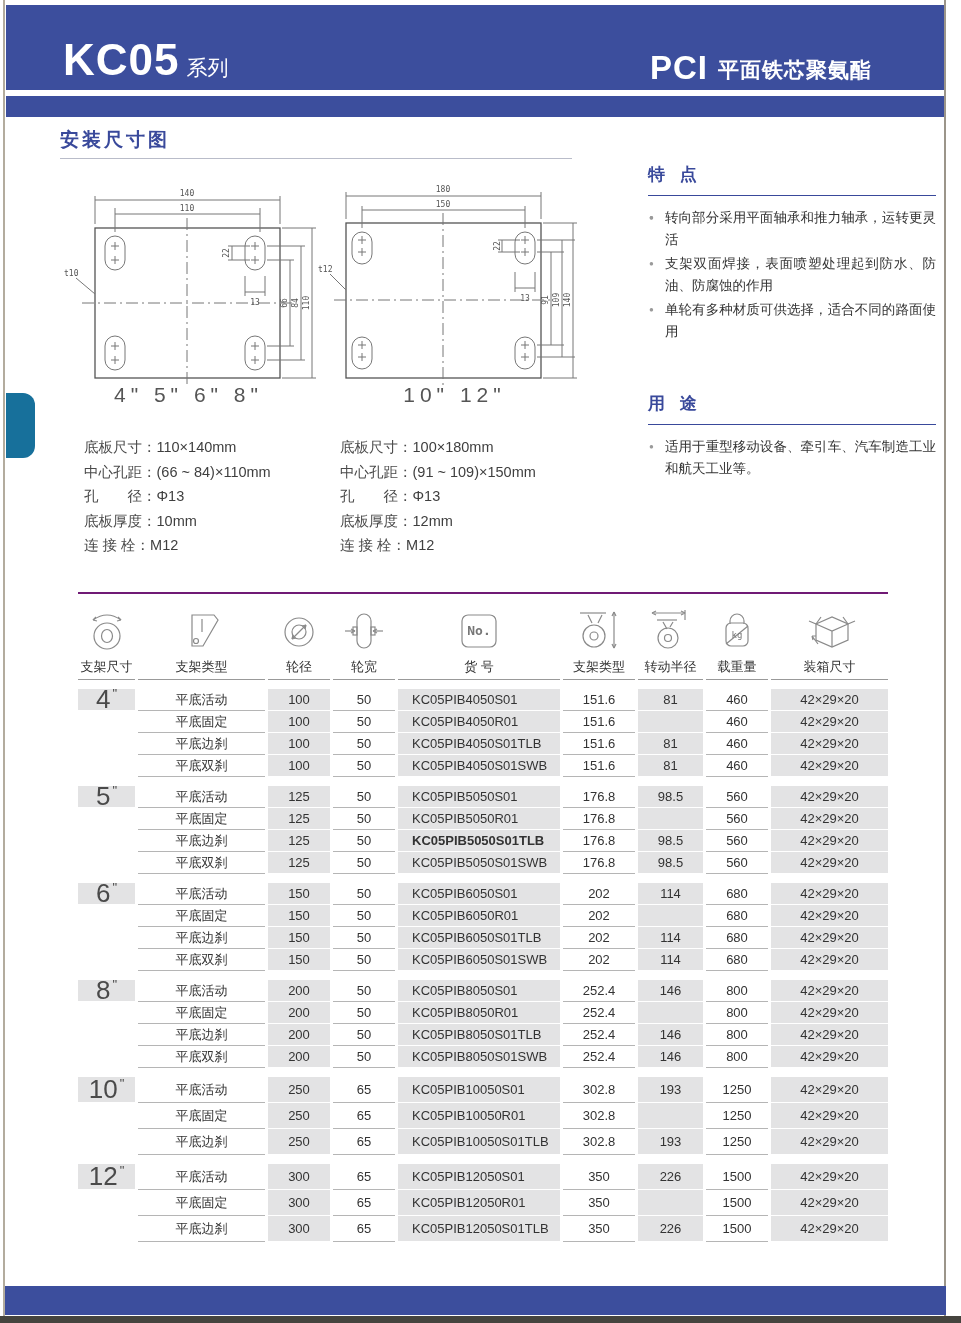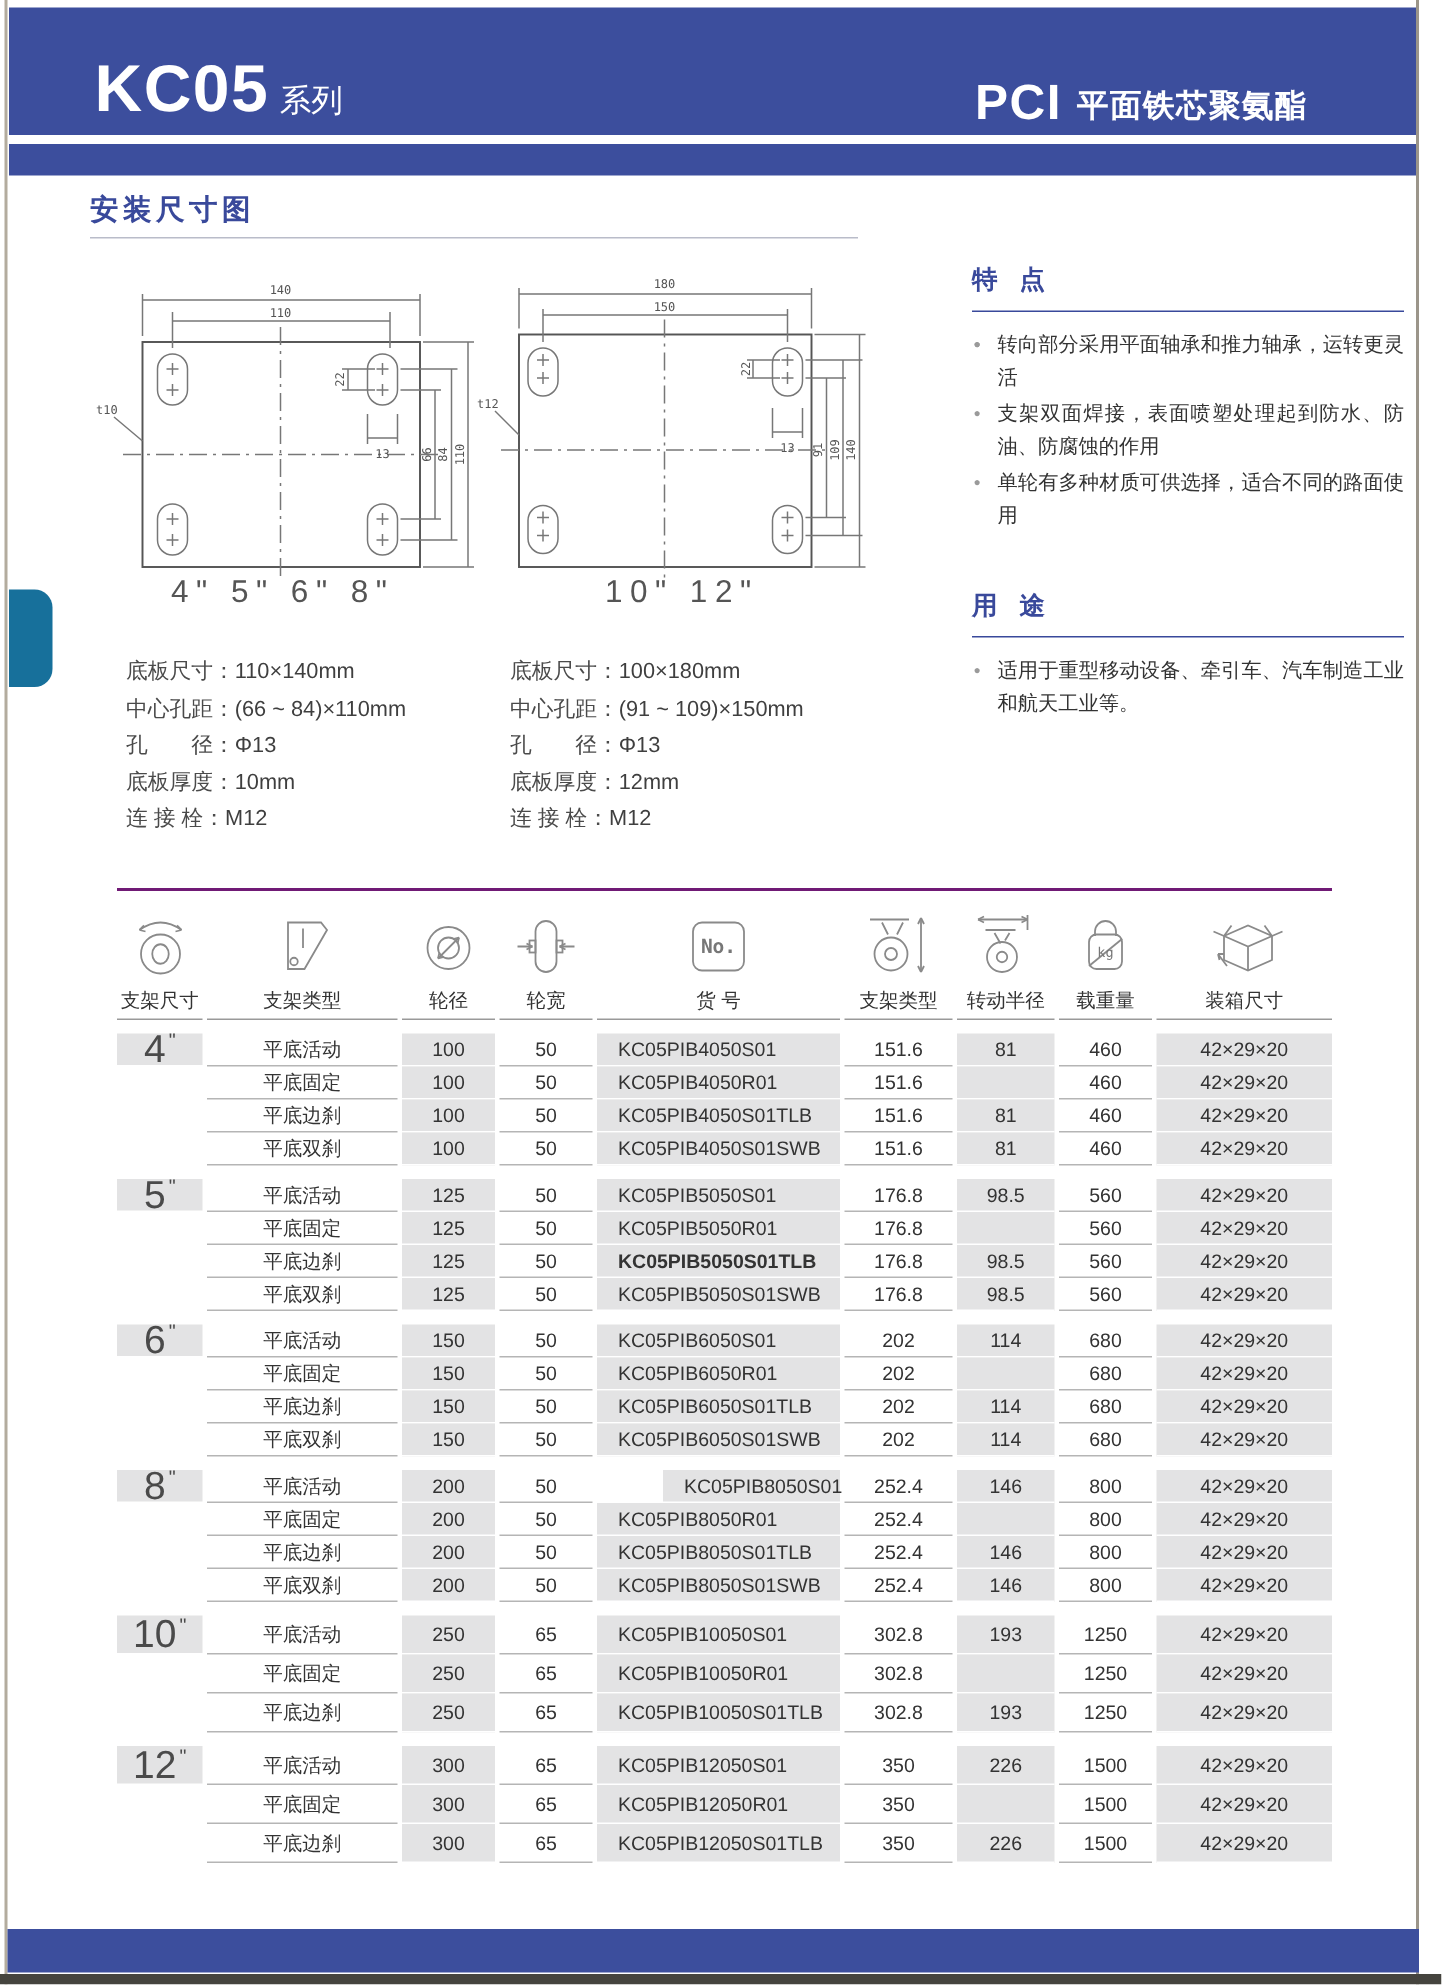--- a/index.html
+++ b/index.html
@@ -42,21 +42,21 @@
   
   .specs{position:absolute;top:438px;font-size:14.5px;color:#4a4a4a}
   #specs-small{left:84px}
   #specs-large{left:340px}
   .spec-row{height:24.5px;white-space:nowrap}
   .spec-label{display:inline-block;color:#4a4a4a}
   .spec-value{color:#3f3f3f}
 
   
   .side-block{position:absolute;left:648px;width:288px}
-  #features-block{top:175px}
+  #features-block{top:163px}
   #usage-block{top:392px}
   .side-title{font-size:17px;font-weight:bold;color:#39499b;letter-spacing:5px;
               padding-bottom:9px;border-bottom:1px solid #39499b}
   .side-list{margin:11px 0 0 0;padding:0;list-style:none}
   .side-item{position:relative;padding-left:17px;font-size:13.5px;line-height:21.5px;
              color:#333;margin-bottom:3px;text-align:justify}
   .bullet{position:absolute;left:1px;top:0;font-size:8px;color:#9a9a9a}
 
   
   #spec-table{position:absolute;left:78px;top:592px;width:810px;
@@ -402,21 +402,21 @@
         <div class="cell gray" style="grid-area: 4 / 9;">42×29×20</div>
       </div>
       <div class="tgroup">
         <div class="cell size-cell" style="grid-area: 1 / 1 / span 4;">
           <span class="size-num">8</span>
           <span class="size-unit">"</span>
         </div>
         <div class="cell white" style="grid-area: 1 / 2;">平底活动</div>
         <div class="cell gray" style="grid-area: 1 / 3;">200</div>
         <div class="cell white" style="grid-area: 1 / 4;">50</div>
-        <div class="cell gray pn-cell" style="grid-area: 1 / 5; margin-left: 44px;">KC05PIB8050S01</div>
+        <div class="cell gray pn-cell" style="grid-area: 1 / 5;">KC05PIB8050S01</div>
         <div class="cell white" style="grid-area: 1 / 6;">252.4</div>
         <div class="cell gray" style="grid-area: 1 / 7;">146</div>
         <div class="cell white" style="grid-area: 1 / 8;">800</div>
         <div class="cell gray" style="grid-area: 1 / 9;">42×29×20</div>
         <div class="cell white" style="grid-area: 2 / 2;">平底固定</div>
         <div class="cell gray" style="grid-area: 2 / 3;">200</div>
         <div class="cell white" style="grid-area: 2 / 4;">50</div>
         <div class="cell gray pn-cell" style="grid-area: 2 / 5;">KC05PIB8050R01</div>
         <div class="cell white" style="grid-area: 2 / 6;">252.4</div>
         <div class="cell gray" style="grid-area: 2 / 7;"></div>

